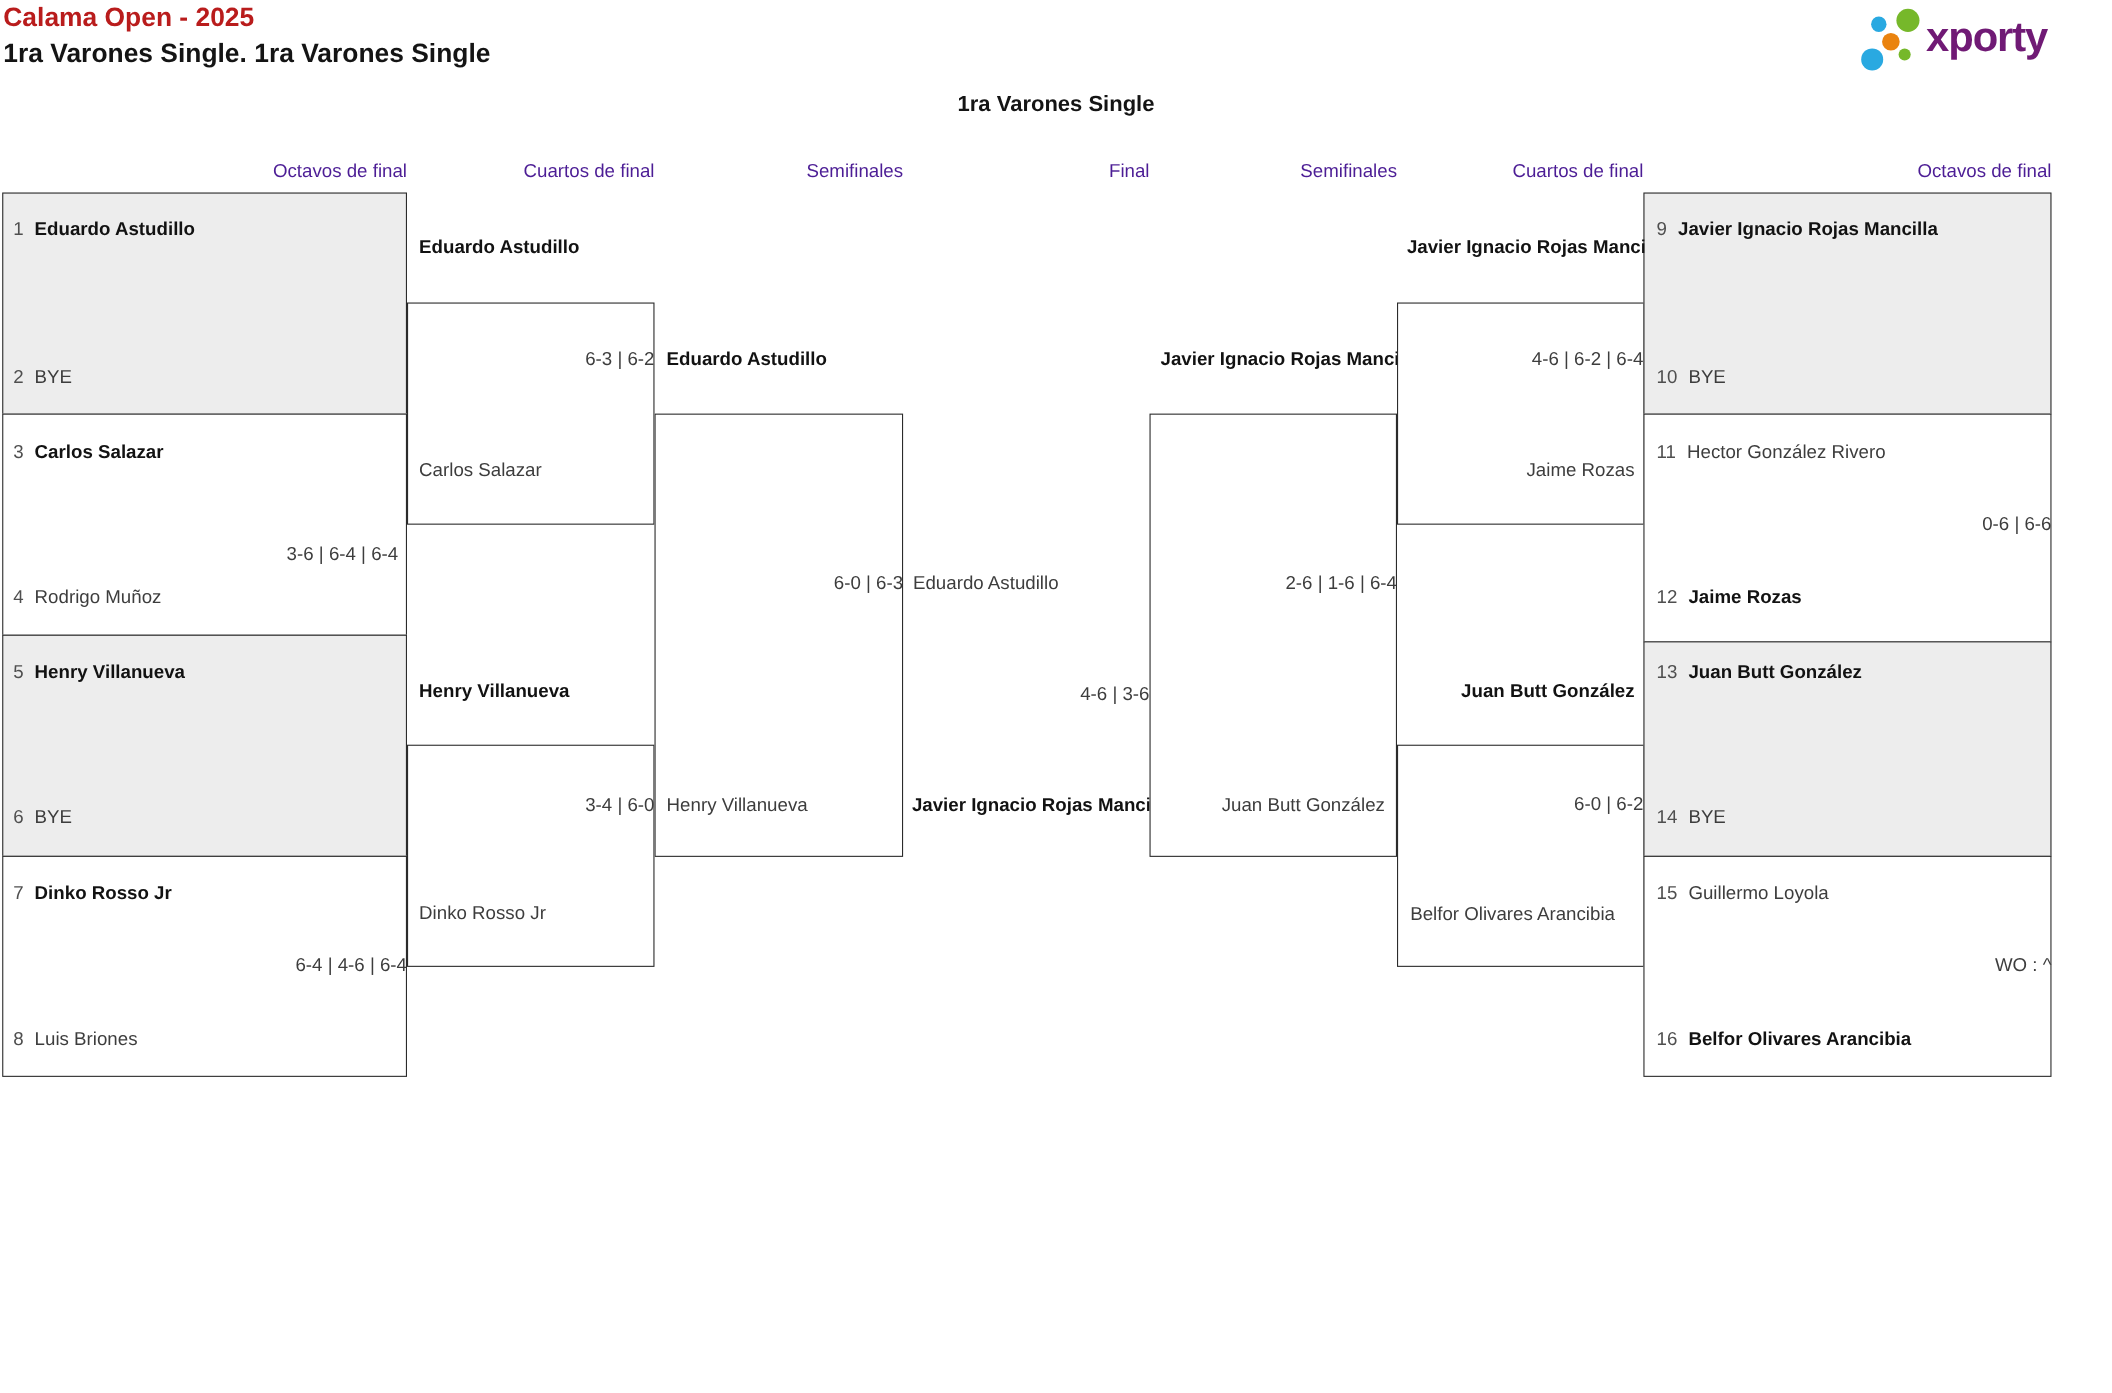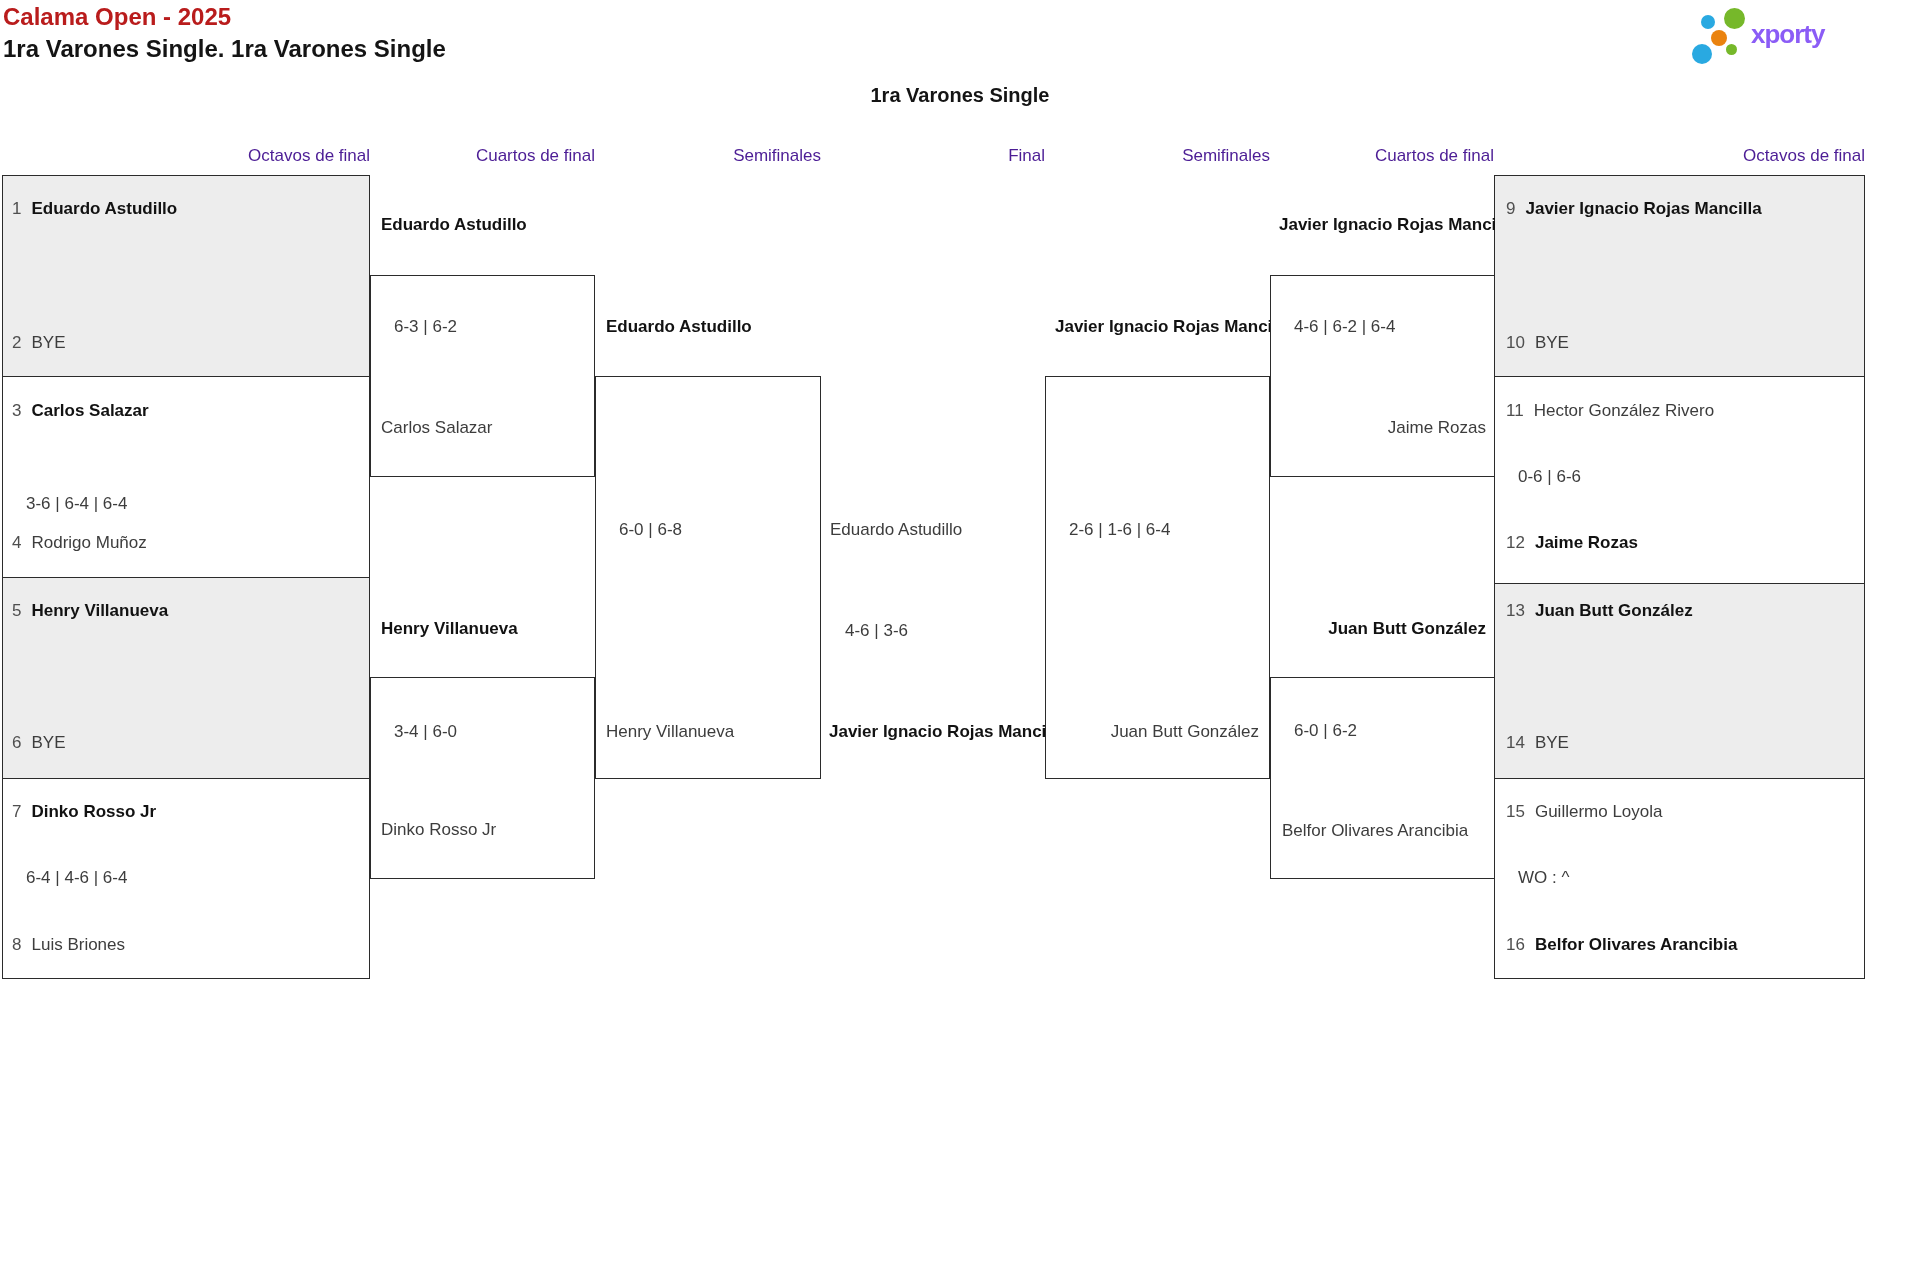--- a/index.html
+++ b/index.html
@@ -13,38 +13,38 @@
   .hdr-sub{font-size:24px;font-weight:700;color:#141414;line-height:32px;}
 
   
   .logo{position:absolute;left:1688px;top:4px;width:228px;height:70px;cursor:pointer;}
   .dot{position:absolute;border-radius:50%;}
   .dot-blue-sm{left:13px;top:11px;width:14px;height:14px;background:#29a9e1;}
   .dot-green-lg{left:36px;top:4px;width:21px;height:21px;background:#76b82a;}
   .dot-orange{left:23px;top:26px;width:16px;height:16px;background:#ea830f;}
   .dot-green-sm{left:38px;top:40px;width:11px;height:11px;background:#76b82a;}
   .dot-blue-lg{left:4px;top:40px;width:20px;height:20px;background:#29a9e1;}
-  .logo-text{position:absolute;left:63px;top:8px;font-size:26px;line-height:44px;
-             font-weight:800;letter-spacing:-1px;color:#8b5cf6;}
+  .logo-text{position:absolute;left:63px;top:8px;font-size:38px;line-height:44px;
+             font-weight:800;letter-spacing:-1px;color:#701a75;}
 
   
   .btitle{position:absolute;left:0;top:84px;width:1920px;text-align:center;
           font-size:20px;font-weight:600;color:#141414;}
   .rlabel{position:absolute;top:144px;height:24px;line-height:24px;text-align:right;
           font-size:17px;font-weight:500;color:#4c1d95;}
 
   
   .box{position:absolute;border:1px solid #2b2b2b;background:#ffffff;box-sizing:border-box;}
   .box.gray{background:#ededed;}
 
   
   .t{position:absolute;height:24px;line-height:24px;font-size:17px;
      white-space:nowrap;color:#3d3d3d;}
   .t.w{font-weight:700;color:#121212;}
-  .t.score{text-align:left;padding-left:24px;}
+  .t.score{text-align:right;}
   .t.ralign{text-align:right;}
   .t.clip{overflow:hidden;}
   .t.over{z-index:5;}
   .row{display:flex;gap:10px;}
   .seed{color:#4f4f4f;}
 </style>
 </head>
 <body>
 
 <div class="stage">
@@ -128,21 +128,21 @@
 
   <div class="t w" style="left:381px;top:213px">Eduardo Astudillo</div>
   <div class="t score" style="left:370px;top:315px;width:225px">6-3 | 6-2</div>
   <div class="t" style="left:381px;top:416px">Carlos Salazar</div>
 
   <div class="t w" style="left:381px;top:617px">Henry Villanueva</div>
   <div class="t score" style="left:370px;top:720px;width:225px">3-4 | 6-0</div>
   <div class="t" style="left:381px;top:818px">Dinko Rosso Jr</div>
 
   <div class="t w" style="left:606px;top:315px">Eduardo Astudillo</div>
-  <div class="t score" style="left:595px;top:518px;width:226px">6-0 | 6-8</div>
+  <div class="t score" style="left:595px;top:518px;width:226px">6-0 | 6-3</div>
   <div class="t" style="left:606px;top:720px">Henry Villanueva</div>
 
   <div class="t" style="left:830px;top:518px">Eduardo Astudillo</div>
   <div class="t score" style="left:821px;top:619px;width:224px">4-6 | 3-6</div>
   <div class="t w clip" style="left:829px;top:720px;width:216px">Javier Ignacio Rojas Mancilla</div>
 
   <div class="t w clip" style="left:1055px;top:315px;width:215px">Javier Ignacio Rojas Mancilla</div>
   <div class="t score" style="left:1045px;top:518px;width:225px">2-6 | 1-6 | 6-4</div>
   <div class="t ralign" style="left:1045px;top:720px;width:214px">Juan Butt González</div>
 

